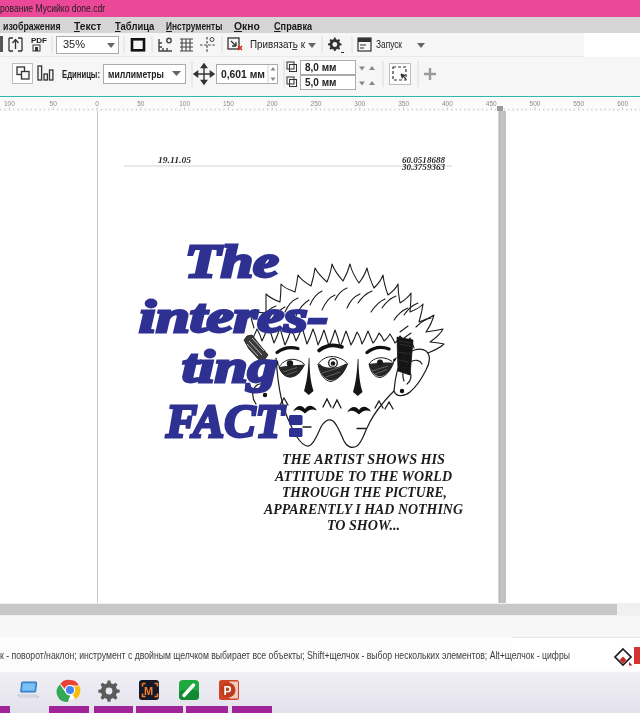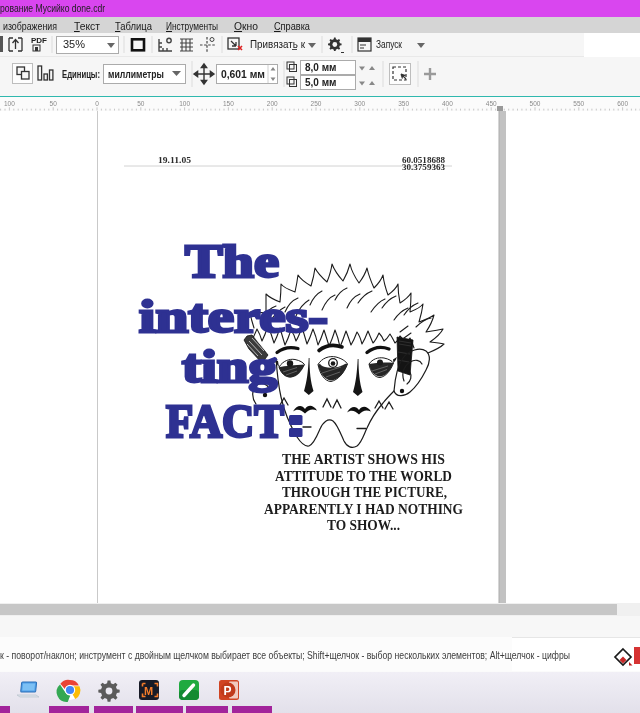--- a/index.html
+++ b/index.html
@@ -1,23 +1,23 @@
 <!DOCTYPE html>
 <html><head><meta charset="utf-8">
 <style>
 html,body{margin:0;padding:0;}
 body{width:640px;height:713px;overflow:hidden;position:relative;
   font-family:"Liberation Sans",sans-serif;background:#fff;}
 .abs{position:absolute;}
 </style></head>
 <body>
-<div class="abs" style="left:0;top:0;width:640px;height:17px;background:#d946ef;">
+<div class="abs" style="left:0;top:0;width:640px;height:17px;background:#ec4899;">
 <div class="abs" style="left:0;top:2px;font-size:11px;color:#1f1f1f;white-space:nowrap;transform:scaleX(0.78);transform-origin:0 0;">рование Мусийко done.cdr</div>
 </div>
-<div class="abs" style="left:0;top:17px;width:640px;height:16px;background:#d5d5d5;">
+<div class="abs" style="left:0;top:17px;width:640px;height:16px;background:#d5d5d5;font-weight:bold;">
     <div class="abs" style="left:3px;top:2.5px;font-size:11px;color:#1a1a1a;white-space:nowrap;transform:scaleX(0.801);transform-origin:0 0;">изображения</div>
     <div class="abs" style="left:74px;top:2.5px;font-size:11px;color:#1a1a1a;white-space:nowrap;transform:scaleX(0.939);transform-origin:0 0;"><span style="text-decoration:underline;">Т</span>екст</div>
     <div class="abs" style="left:115px;top:2.5px;font-size:11px;color:#1a1a1a;white-space:nowrap;transform:scaleX(0.858);transform-origin:0 0;"><span style="text-decoration:underline;">Т</span>аблица</div>
     <div class="abs" style="left:166px;top:2.5px;font-size:11px;color:#1a1a1a;white-space:nowrap;transform:scaleX(0.758);transform-origin:0 0;"><span style="text-decoration:underline;">И</span>нструменты</div>
     <div class="abs" style="left:234px;top:2.5px;font-size:11px;color:#1a1a1a;white-space:nowrap;transform:scaleX(0.938);transform-origin:0 0;"><span style="text-decoration:underline;">О</span>кно</div>
     <div class="abs" style="left:274px;top:2.5px;font-size:11px;color:#1a1a1a;white-space:nowrap;transform:scaleX(0.833);transform-origin:0 0;"><span style="text-decoration:underline;">С</span>правка</div>
   </div>
 <div class="abs" style="left:0;top:33px;width:584px;height:23px;background:#f6f6f6;border-bottom:1px solid #e9e9e9;">
 <svg class="abs" style="left:0;top:0;" width="640" height="23" viewBox="0 0 640 23">
 <rect x="0" y="3" width="3" height="16" fill="#555"></rect>
@@ -282,21 +282,21 @@
       <text x="359.8" y="8.5" font-size="6.5" fill="#8a8a8a" text-anchor="middle" font-family="Liberation Sans">300</text>
       <text x="403.6" y="8.5" font-size="6.5" fill="#8a8a8a" text-anchor="middle" font-family="Liberation Sans">350</text>
       <text x="447.4" y="8.5" font-size="6.5" fill="#8a8a8a" text-anchor="middle" font-family="Liberation Sans">400</text>
       <text x="491.2" y="8.5" font-size="6.5" fill="#8a8a8a" text-anchor="middle" font-family="Liberation Sans">450</text>
       <text x="535.0" y="8.5" font-size="6.5" fill="#8a8a8a" text-anchor="middle" font-family="Liberation Sans">500</text>
       <text x="578.8" y="8.5" font-size="6.5" fill="#8a8a8a" text-anchor="middle" font-family="Liberation Sans">550</text>
       <text x="622.6" y="8.5" font-size="6.5" fill="#8a8a8a" text-anchor="middle" font-family="Liberation Sans">600</text>
 <rect x="497" y="9" width="6" height="5" fill="#9a9a9a"></rect>
 </svg>
 </div>
-<div class="abs" style="left:0;top:111px;width:640px;height:492px;background:#fff;">
+<div class="abs" style="left:0;top:111px;width:640px;height:492px;background:#fff;font-style:italic;">
 <svg class="abs" style="left:0;top:0;" width="640" height="492" viewBox="0 111 640 492">
 <line x1="97.5" y1="111" x2="97.5" y2="603" stroke="#c9c9c9" stroke-width="1"></line>
 <rect x="499" y="111" width="7" height="492" fill="#c2c2c2"></rect>
 <line x1="499" y1="111" x2="499" y2="603" stroke="#ababab" stroke-width="1"></line>
 
 <g stroke="#1c1c1c" fill="none" stroke-width="1.1" stroke-linejoin="round" stroke-linecap="round">
 <path d="M254,328 Q251,319 250,312 Q254,312 266,313 Q266,303 266,294 Q270,298 280,302 Q281,292 281,284 Q284,288 295,292 Q297,283 298,275 Q301,280 311,286 Q314,276 315,268 Q318,274 327,282 Q331,272 332,264 Q335,272 343,281 Q348,272 350,264 Q352,273 359,283 Q365,275 367,268 Q369,277 374,288 Q381,281 383,275 Q384,284 388,295 Q396,289 398,284 Q398,293 400,303 Q408,298 411,293 Q411,302 410,312 Q420,308 423,304 Q422,312 419,322 Q430,318 434,315 Q432,323 426,332 Q439,330 443,329 Q440,335 430,342 Q440,343 444,344 Q440,348 428,353 "></path>
 
 <path d="M252,340 Q254,336 257,329 Q260,334 262,341 Q265,335 268,326 Q271,333 274,343 Q277,337 280,328 Q282,335 285,345 Q288,339 291,330 Q294,334 296,341 Q299,336 302,327 Q304,334 307,344 Q310,338 313,329 Q316,336 318,345 Q321,339 324,330 Q326,336 329,346 Q332,340 335,330 Q338,337 340,347 Q343,340 346,331 Q348,336 351,345 Q354,340 357,332 Q360,336 362,344 Q365,339 368,331 Q370,336 373,343 Q376,340 379,333 Q382,336 384,341 Q387,339 390,334 Q392,337 395,343 Q398,341 400,336 Q402,338 405,344 Q408,342 410,338 Q412,342 414,348 "></path>
 <path d="M262,318 C266,312 270,308 276,306 M285,312 C288,305 293,300 298,298 M310,305 C313,298 318,293 322,291 M335,300 C338,294 342,290 347,288 M358,303 C362,297 367,293 372,291 M382,308 C386,302 391,298 396,296 M404,315 C408,309 413,305 418,303 M416,327 C421,322 426,319 431,318 M400,332 l8,-6 M404,338 l7,-5 M270,322 C274,315 279,310 285,307 M296,316 C299,309 304,303 309,300 M322,310 C325,303 330,297 335,295 M347,308 C350,301 355,296 360,294 M371,312 C375,306 380,301 385,299 M394,320 C398,314 403,310 408,308"></path>

